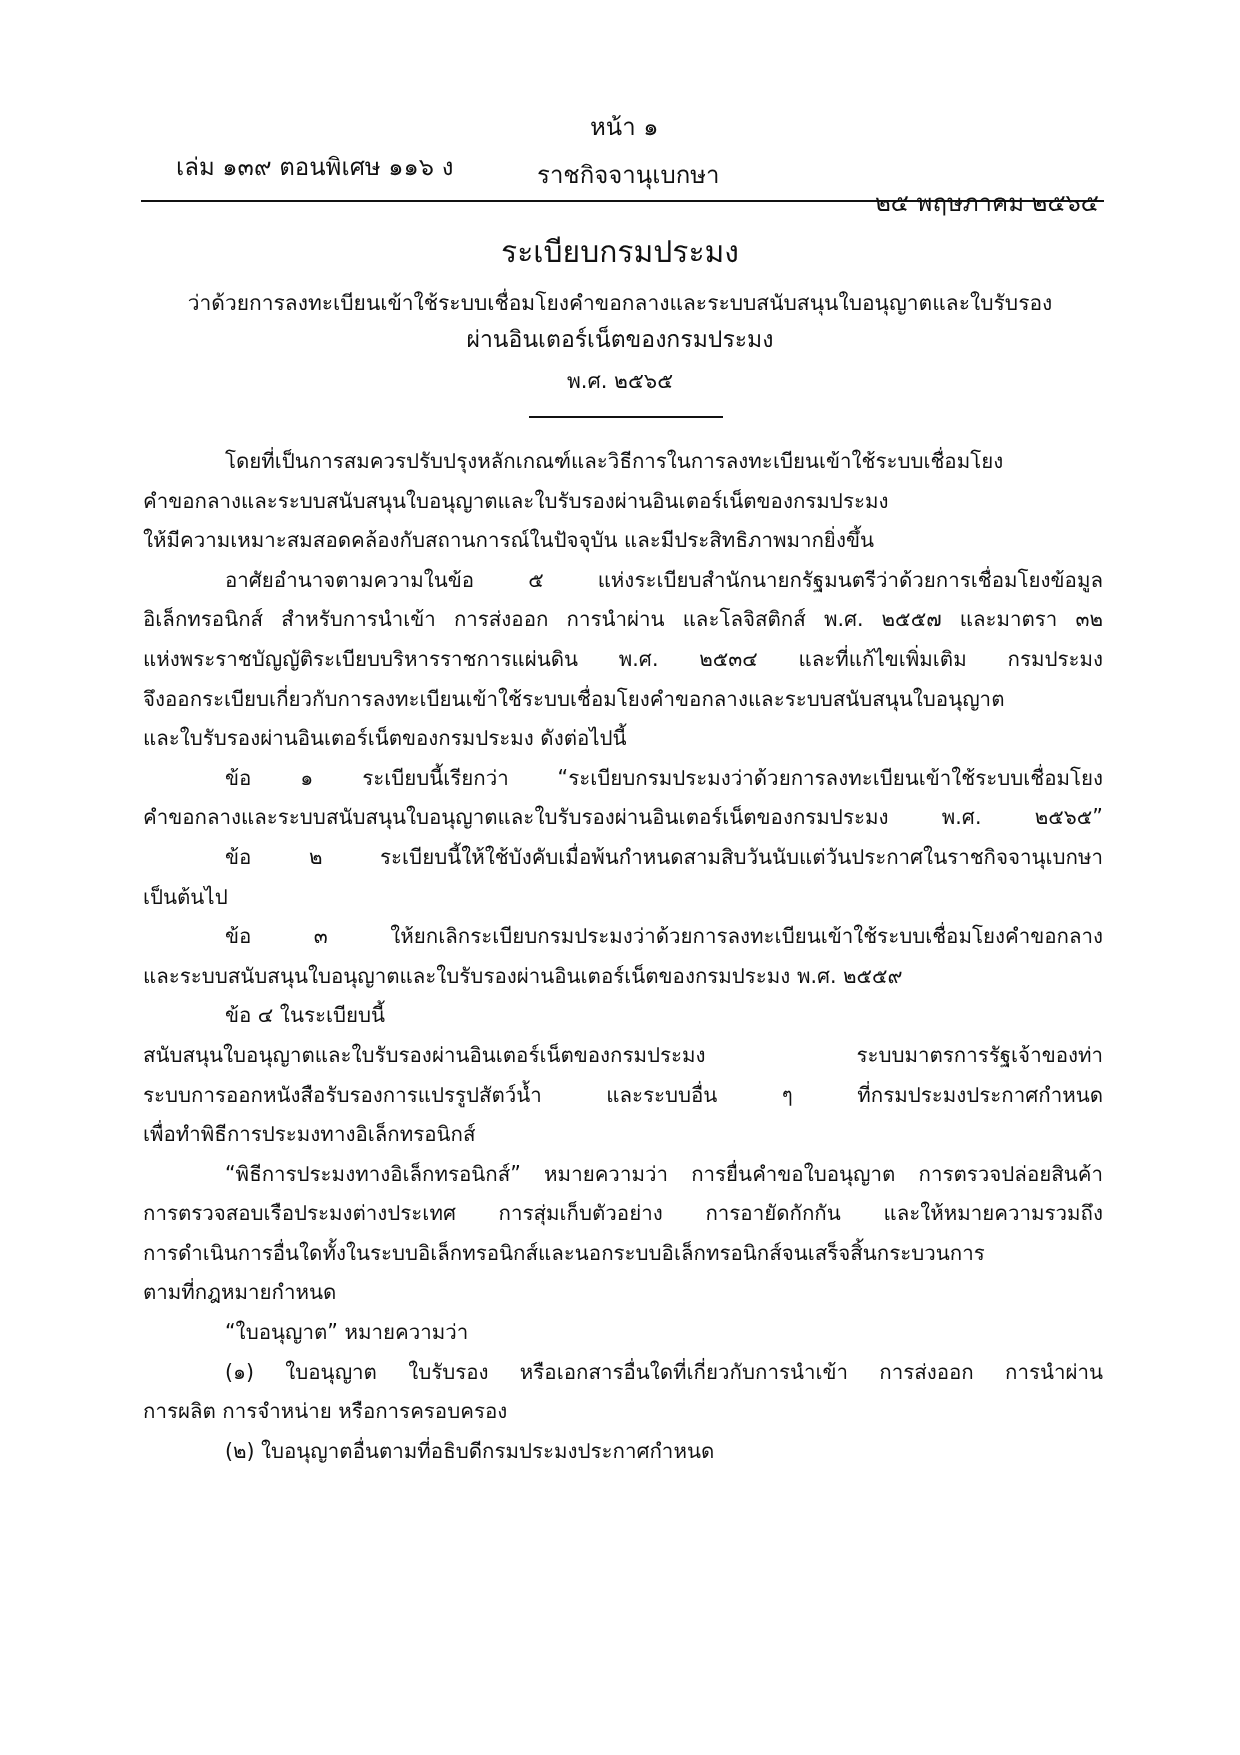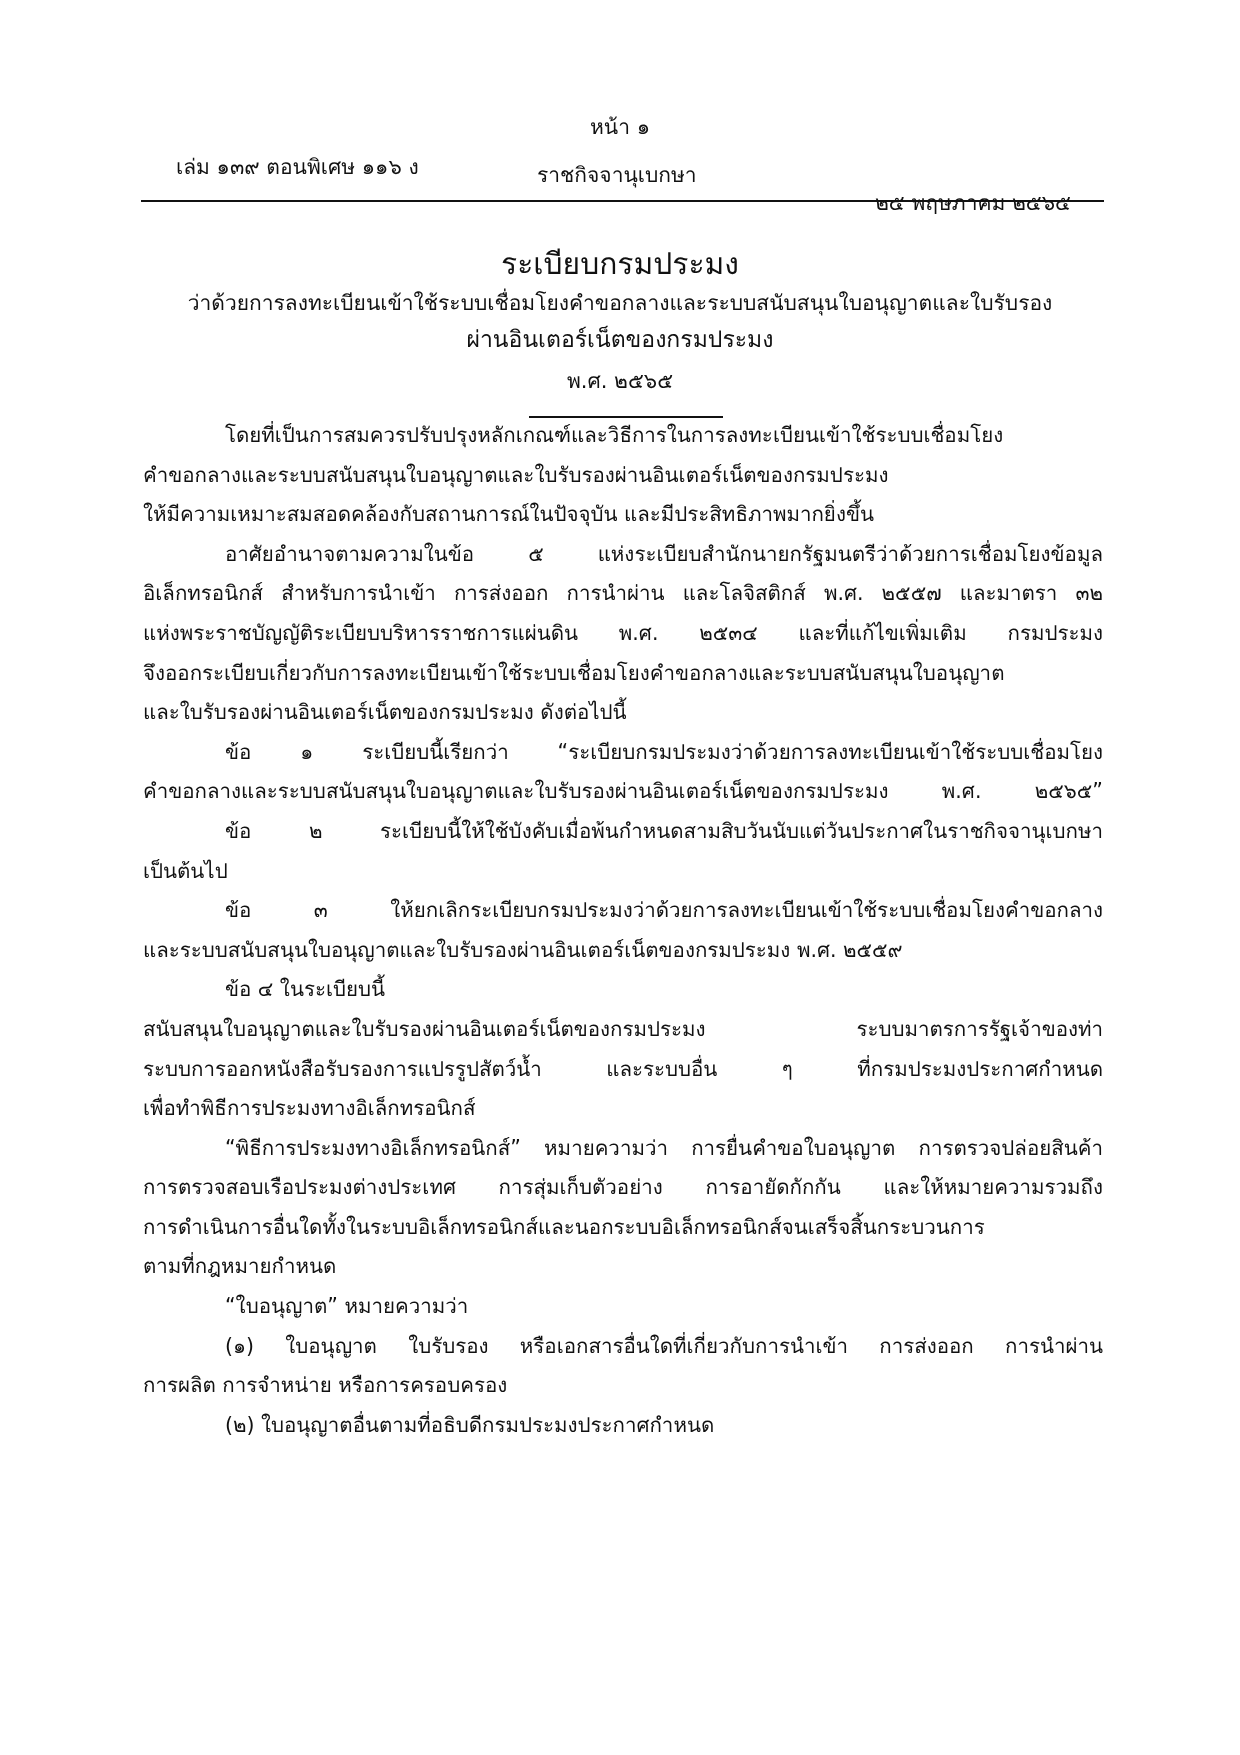--- a/index.html
+++ b/index.html
@@ -1,28 +1,28 @@
 <!DOCTYPE html>
 <html><head>
 <meta charset="utf-8">
 <style>
   html, body { margin: 0; padding: 0; background: #ffffff; }
   body { width: 1240px; height: 1755px; position: relative; overflow: hidden;
          font-family: "DejaVu Sans", "Liberation Sans", sans-serif; color: #111; }
   .page { position: absolute; left: 0; top: 0; width: 1240px; height: 1755px; }
   .abs { position: absolute; white-space: nowrap; }
-  .hdr { font-size: 21px; line-height: 30px; }
+  .hdr { font-size: 24px; line-height: 30px; }
   .rule { position: absolute; left: 141px; top: 200px; width: 963px; height: 2px; background: #111; }
   .title { position: absolute; left: 0; width: 1240px; text-align: center; white-space: nowrap; }
-  .t1 { top: 246px; font-size: 30px; line-height: 40px; font-family: Liberation Mono, monospace; }
+  .t1 { top: 232px; font-size: 30px; line-height: 40px; }
   .t2 { top: 287px; font-size: 21px; line-height: 32px; }
   .t3 { top: 323px; font-size: 23px; line-height: 32px; }
   .t4 { top: 365px; font-size: 21px; line-height: 32px; }
   .sep { position: absolute; left: 529px; top: 416px; width: 194px; height: 1.5px; background: #111; }
-  .body { position: absolute; left: 143px; width: 960px; top: 416px; font-size: 20.5px; }
+  .body { position: absolute; left: 143px; width: 960px; top: 442px; font-size: 20.5px; }
   .ln { height: 39.6px; line-height: 39.6px; white-space: nowrap; overflow: hidden; }
   .ind { padding-left: 82px; }
   .just { text-align: justify; text-align-last: justify; }
 </style>
 </head>
 <body>
 
 <div class="page">
 
   <div class="abs hdr" style="left:590px; top:112px;">หน้า   ๑</div>

